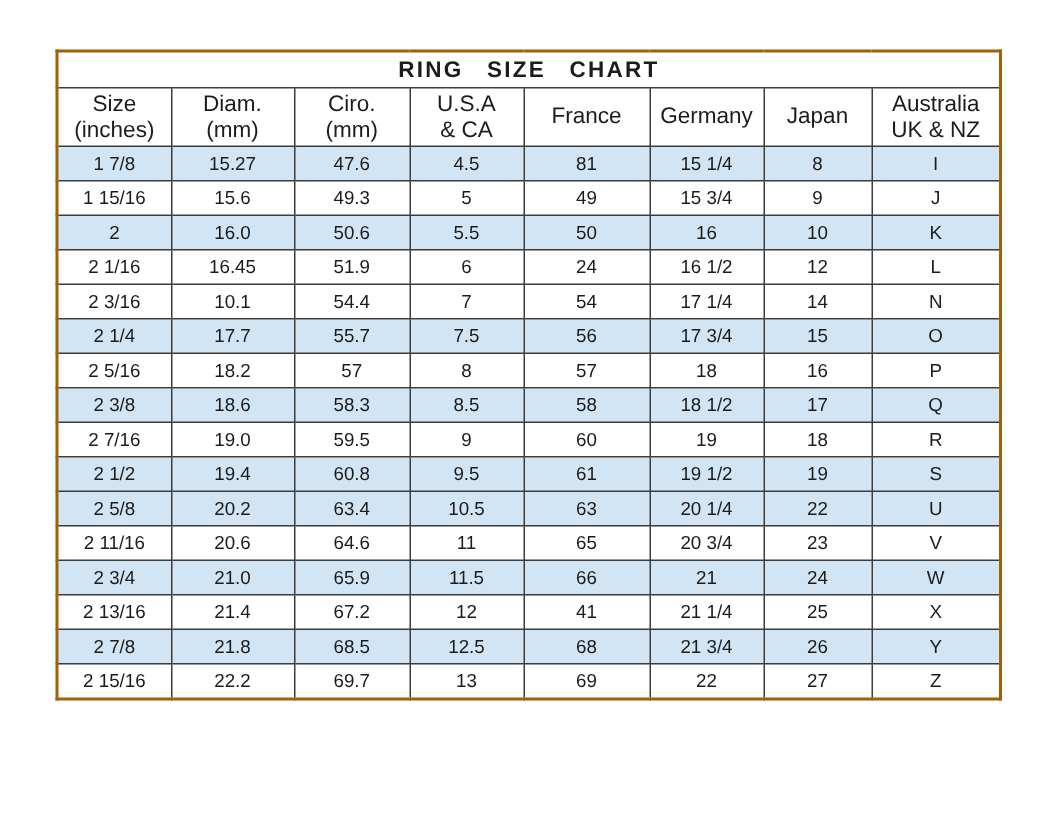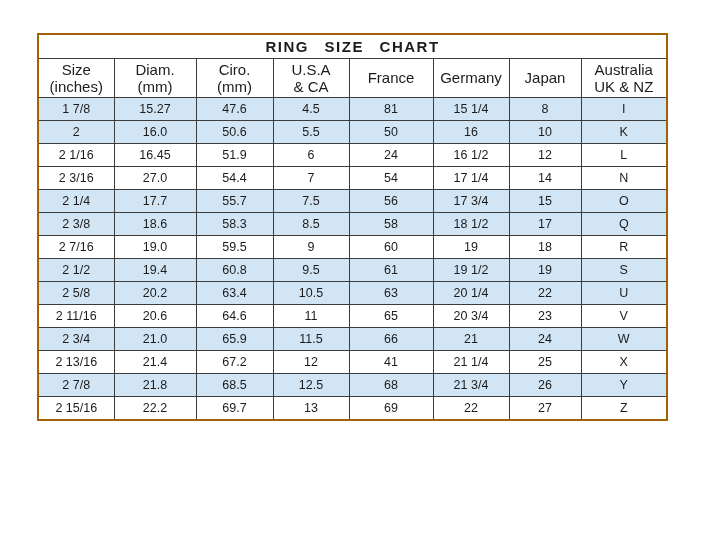--- a/index.html
+++ b/index.html
@@ -115,20 +115,30 @@
         <tr class="alt">
           <td>1 7/8</td>
           <td>15.27</td>
           <td>47.6</td>
           <td>4.5</td>
           <td>81</td>
           <td>15 1/4</td>
           <td>8</td>
           <td>I</td>
         </tr>
+        <tr>
+          <td>1 15/16</td>
+          <td>15.6</td>
+          <td>49.3</td>
+          <td>5</td>
+          <td>49</td>
+          <td>15 3/4</td>
+          <td>9</td>
+          <td>J</td>
+        </tr>
         <tr class="alt">
           <td>2</td>
           <td>16.0</td>
           <td>50.6</td>
           <td>5.5</td>
           <td>50</td>
           <td>16</td>
           <td>10</td>
           <td>K</td>
         </tr>
@@ -137,38 +147,48 @@
           <td>16.45</td>
           <td>51.9</td>
           <td>6</td>
           <td>24</td>
           <td>16 1/2</td>
           <td>12</td>
           <td>L</td>
         </tr>
         <tr>
           <td>2 3/16</td>
-          <td>27.0</td>
+          <td>10.1</td>
           <td>54.4</td>
           <td>7</td>
           <td>54</td>
           <td>17 1/4</td>
           <td>14</td>
           <td>N</td>
         </tr>
         <tr class="alt">
           <td>2 1/4</td>
           <td>17.7</td>
           <td>55.7</td>
           <td>7.5</td>
           <td>56</td>
           <td>17 3/4</td>
           <td>15</td>
           <td>O</td>
         </tr>
+        <tr>
+          <td>2 5/16</td>
+          <td>18.2</td>
+          <td>57</td>
+          <td>8</td>
+          <td>57</td>
+          <td>18</td>
+          <td>16</td>
+          <td>P</td>
+        </tr>
         <tr class="alt">
           <td>2 3/8</td>
           <td>18.6</td>
           <td>58.3</td>
           <td>8.5</td>
           <td>58</td>
           <td>18 1/2</td>
           <td>17</td>
           <td>Q</td>
         </tr>

